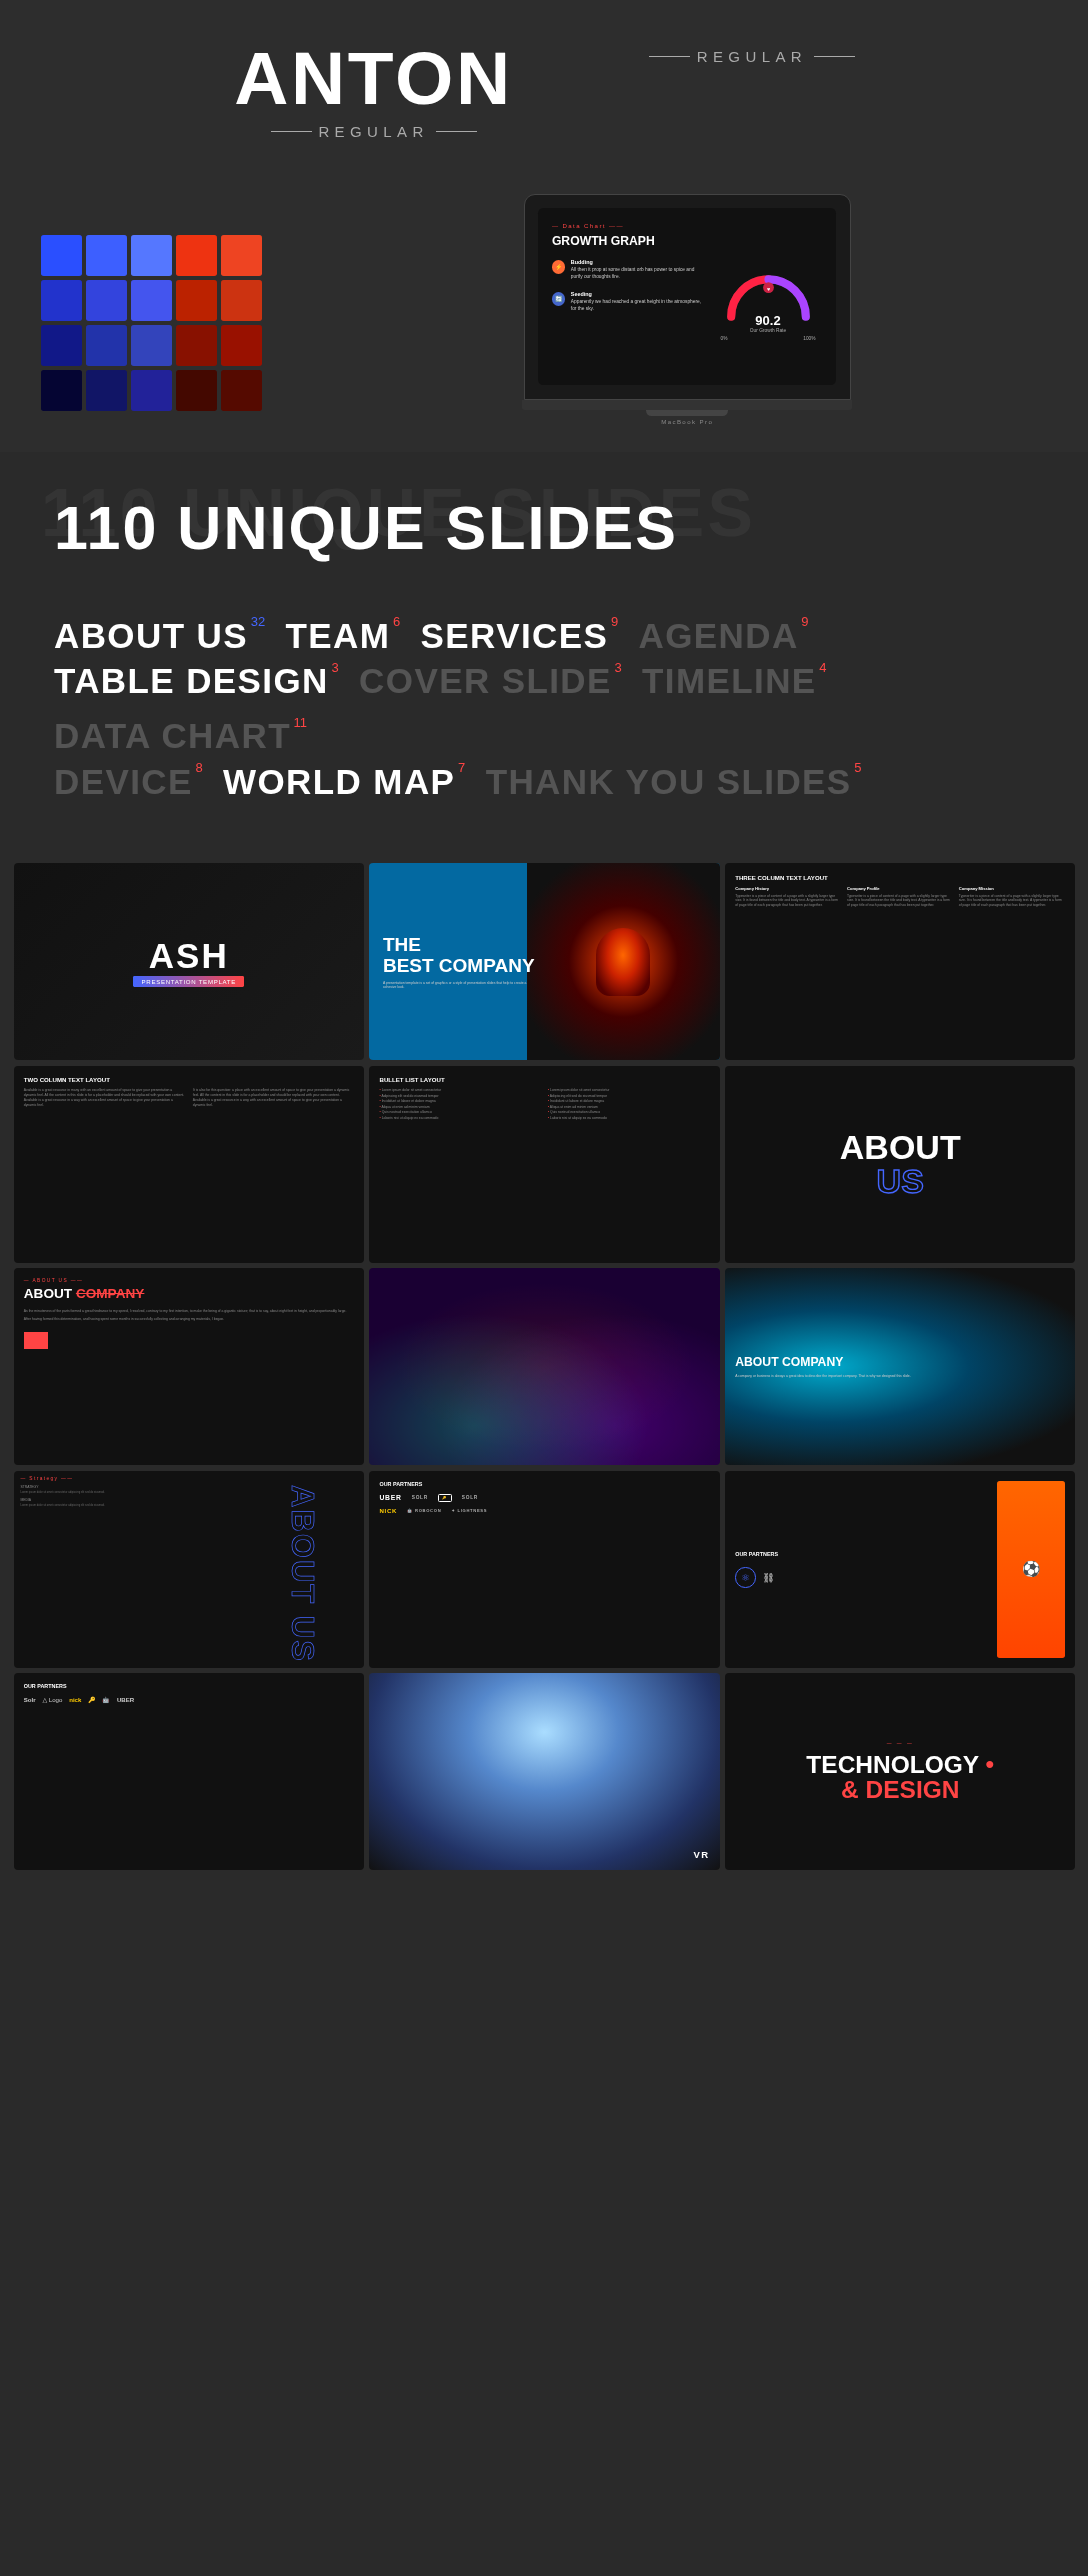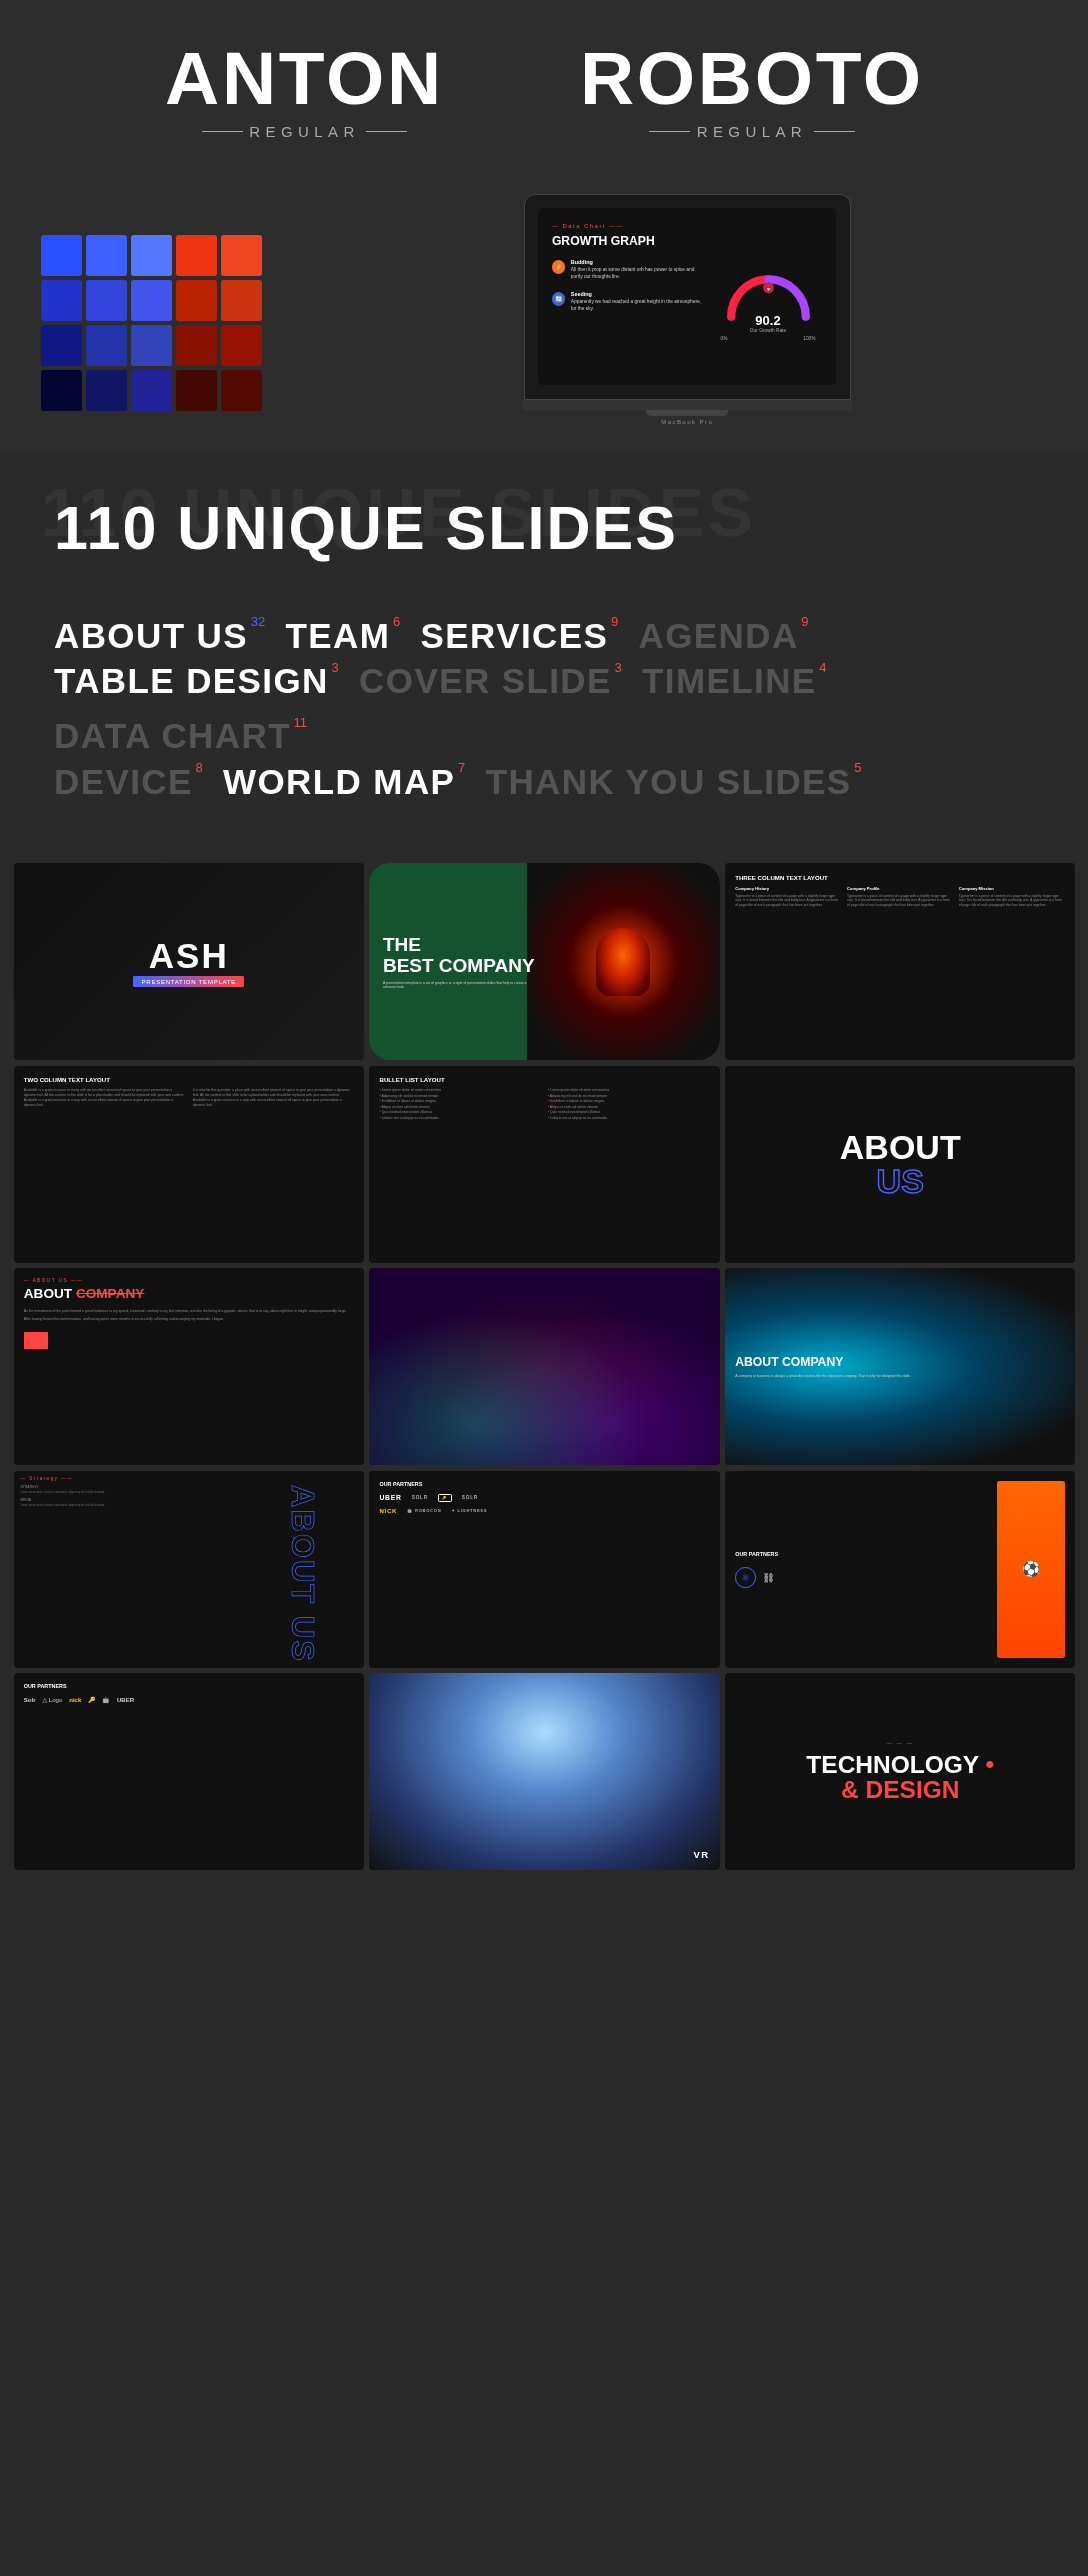--- a/index.html
+++ b/index.html
@@ -297,26 +297,25 @@
     .slide-ash-sub {
       background: linear-gradient(90deg, #4466ff, #ff4444);
       color: white;
       font-size: 6.1px;
       padding: 2px 8.2px;
       border-radius: 1.4px;
       letter-spacing: 0.7px;
     }
 
     .slide-bestcompany {
-      background: #14532d;
+      background: #0369a1;
       display: flex;
       flex-direction: column;
       justify-content: center;
       padding: 13.6px;
-      border-radius: 21px;
     }
     .slide-bestcompany-title {
       font-size: 19px;
       font-weight: 900;
       color: #fff;
       text-transform: uppercase;
       line-height: 1.1;
     }
     .slide-bestcompany-img {
       position: absolute;
@@ -691,21 +690,20 @@
   </style>
 </head>
 <body>
 
 <div class="fonts-section section-medium">
   <div class="font-item">
     <div class="font-name">ANTON</div>
     <div class="font-sub">REGULAR</div>
   </div>
   <div class="font-item">
-    <div class="font-name">ROBOTO</div>
     <div class="font-sub">REGULAR</div>
   </div>
 </div>
 
 <div class="laptop-section section-medium">
 
   <div class="color-swatches" id="swatches-container">
   <div class="swatch" style="background: rgb(42, 79, 255);"></div>
       <div class="swatch" style="background: rgb(61, 95, 255);"></div>
       <div class="swatch" style="background: rgb(85, 119, 255);"></div>

